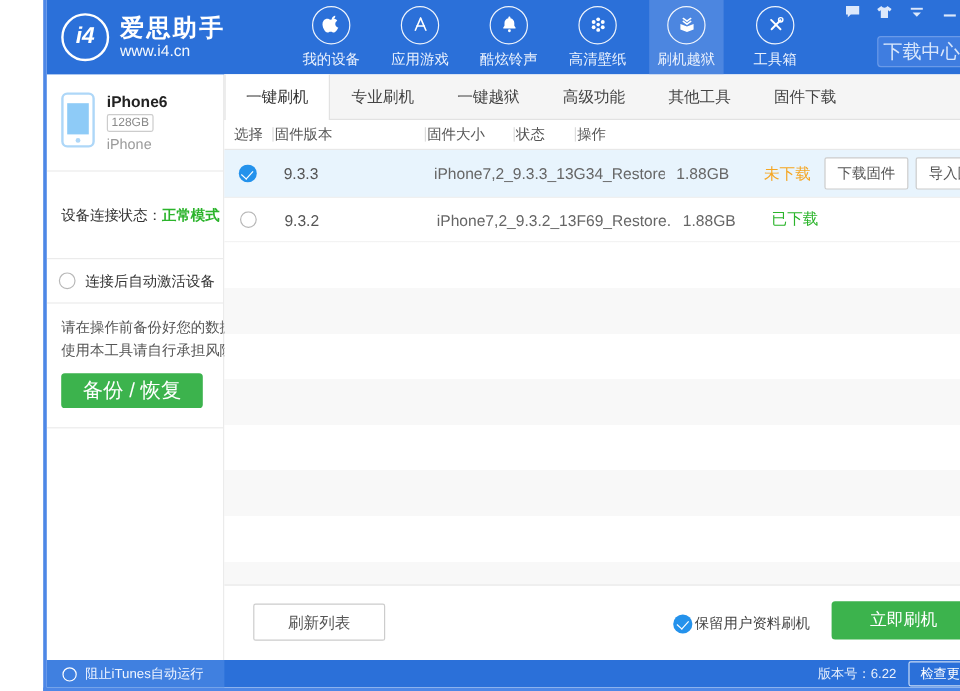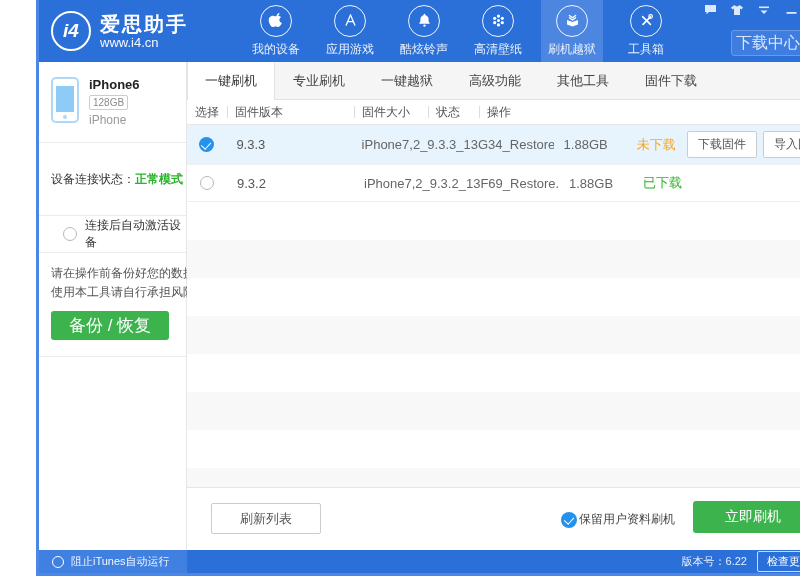--- a/index.html
+++ b/index.html
@@ -49,42 +49,42 @@
                width:4px; height:4px; border-radius:50%; background:#aed7f8; }
   .device-info { margin-left:10px; }
   .device-name { font-size:13px; font-weight:bold; color:#222; }
   .device-cap { display:inline-block; margin-top:3px; font-size:10px; color:#8a8a8a;
                 border:1px solid #ccc; border-radius:2px; padding:0 3px; line-height:13px; }
   .device-model { margin-top:3px; color:#9a9a9a; font-size:12px; }
 
   .status-box { height:73px; display:flex; align-items:center; padding-left:12px; }
   .status-value { color:#2bb42b; font-weight:bold;text-align:center; }
 
-  .auto-box { height:37px; display:flex; align-items:center; padding-left:24px; gap:8px; }
+  .auto-box { height:37px; display:flex; align-items:center; padding-left:10px; gap:8px; }
   .radio { width:14px; height:14px; border-radius:50%; border:1px solid #b8b8b8; background:#fff; flex-shrink:0; }
 
   .backup-box { height:104px; padding:11px 0 0 12px; }
   .warn-line { color:#555; font-size:12px; line-height:19px; white-space:nowrap; }
   .btn-green { background:#3cb34d; color:#fff; border:none; border-radius:3px; cursor:pointer;
                font-family:inherit; }
   .backup-btn { width:118px; height:29px; margin-top:9px; font-size:17px; }
 
   
   .main { flex:1; display:flex; flex-direction:column; position:relative; min-width:0; }
 
   .tabbar { height:38px; background:#f5f5f5; border-bottom:1px solid #e2e2e2;
             display:flex; align-items:flex-start; flex-shrink:0; }
   .tab { width:88px; height:37px; line-height:37px; text-align:center; font-size:13px;
          color:#444; cursor:pointer; }
   .tab.active { height:38px; background:#fff; border-left:1px solid #e2e2e2; border-right:1px solid #e2e2e2;
                 color:#333; }
 
   .thead { height:25px; display:flex; align-items:center; border-bottom:1px solid #e8e8e8;
            color:#555; font-size:12px; flex-shrink:0; background:#fff; }
-  .th { padding-left:8px; position:relative; }
+  .th { padding-left:2px; position:relative; }
   .th + .th::before { content:""; position:absolute; left:0; top:50%; transform:translateY(-50%);
                       width:1px; height:12px; background:#dcdcdc; }
   .col-sel   { width:40px; text-align:center; padding-left:0; }
   .col-ver   { width:127px; }
   .col-name  { width:205px; }
   .col-size  { width:74px; }
   .col-stat  { width:51px; }
   .col-op    { flex:1; }
 
   .trow { display:flex; align-items:center; font-size:13px; color:#555; border-bottom:1px solid #f0f0f0; flex-shrink:0;}

